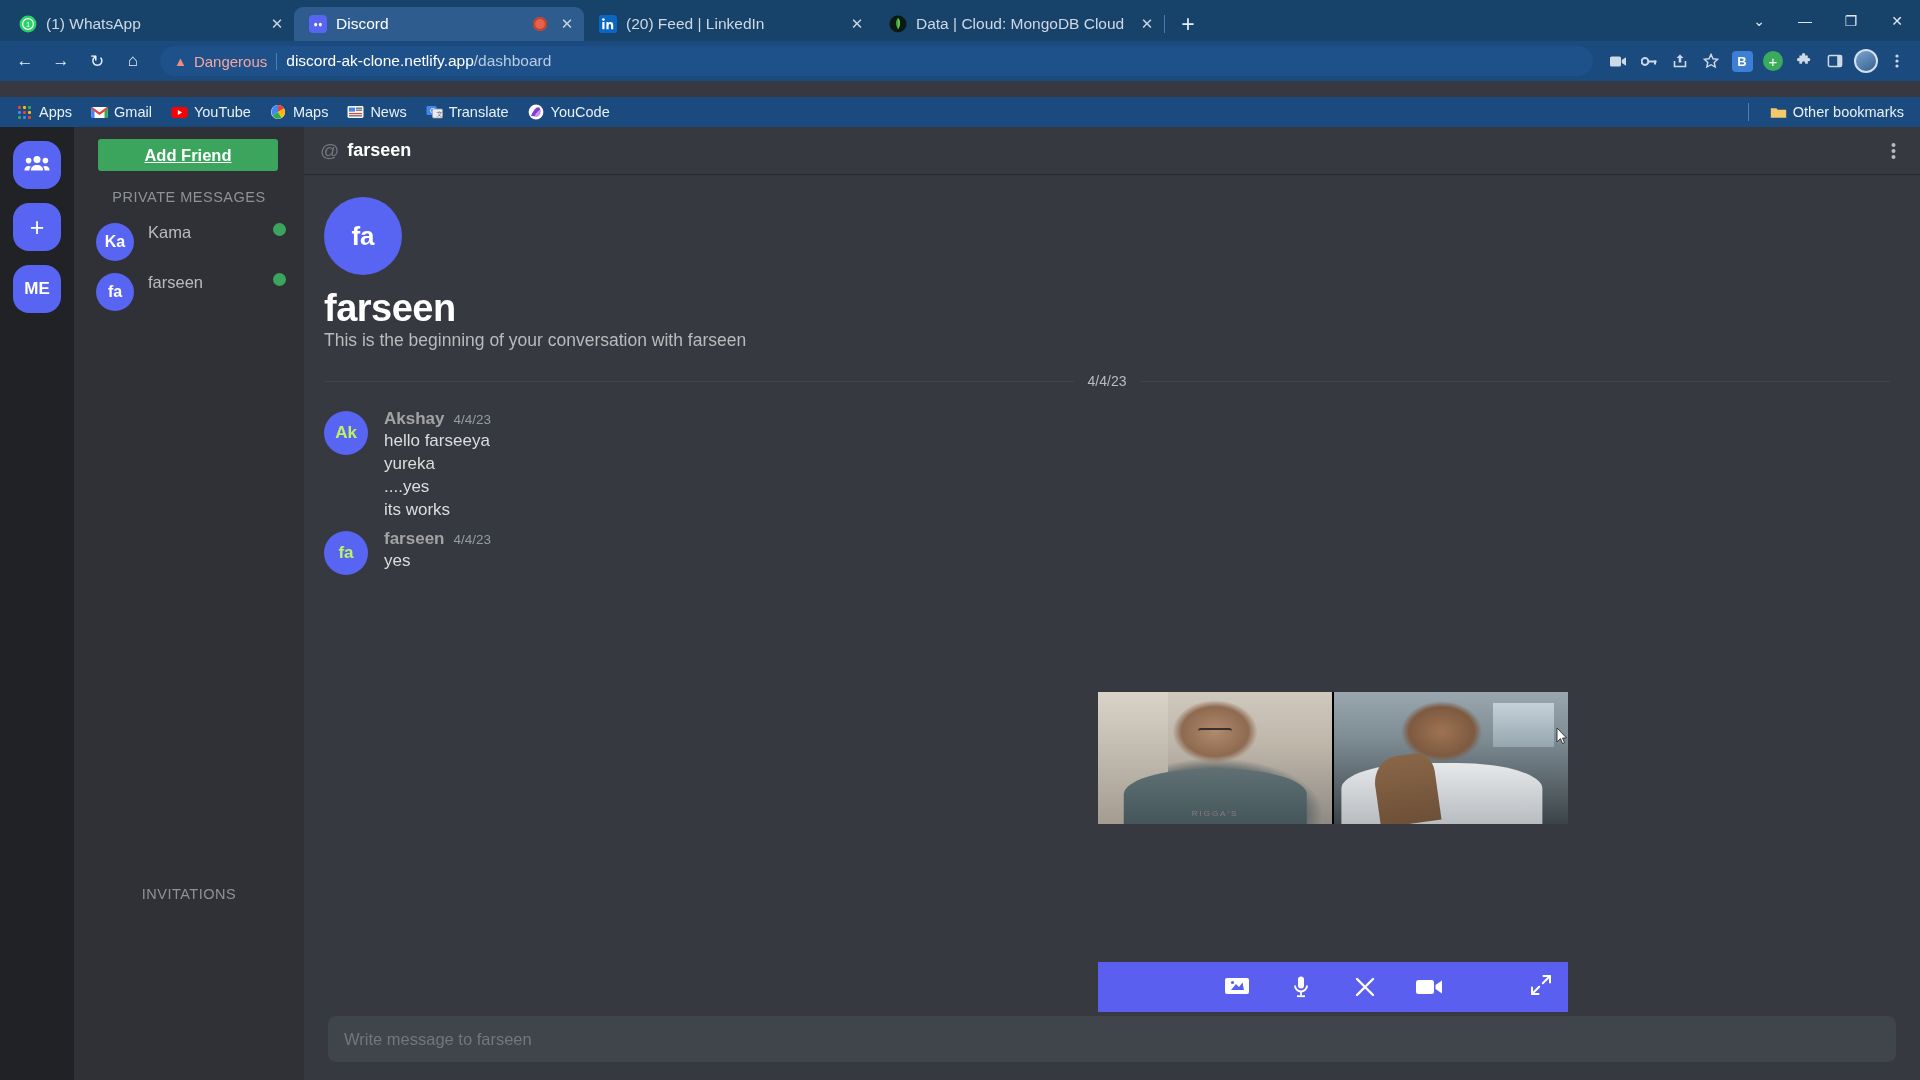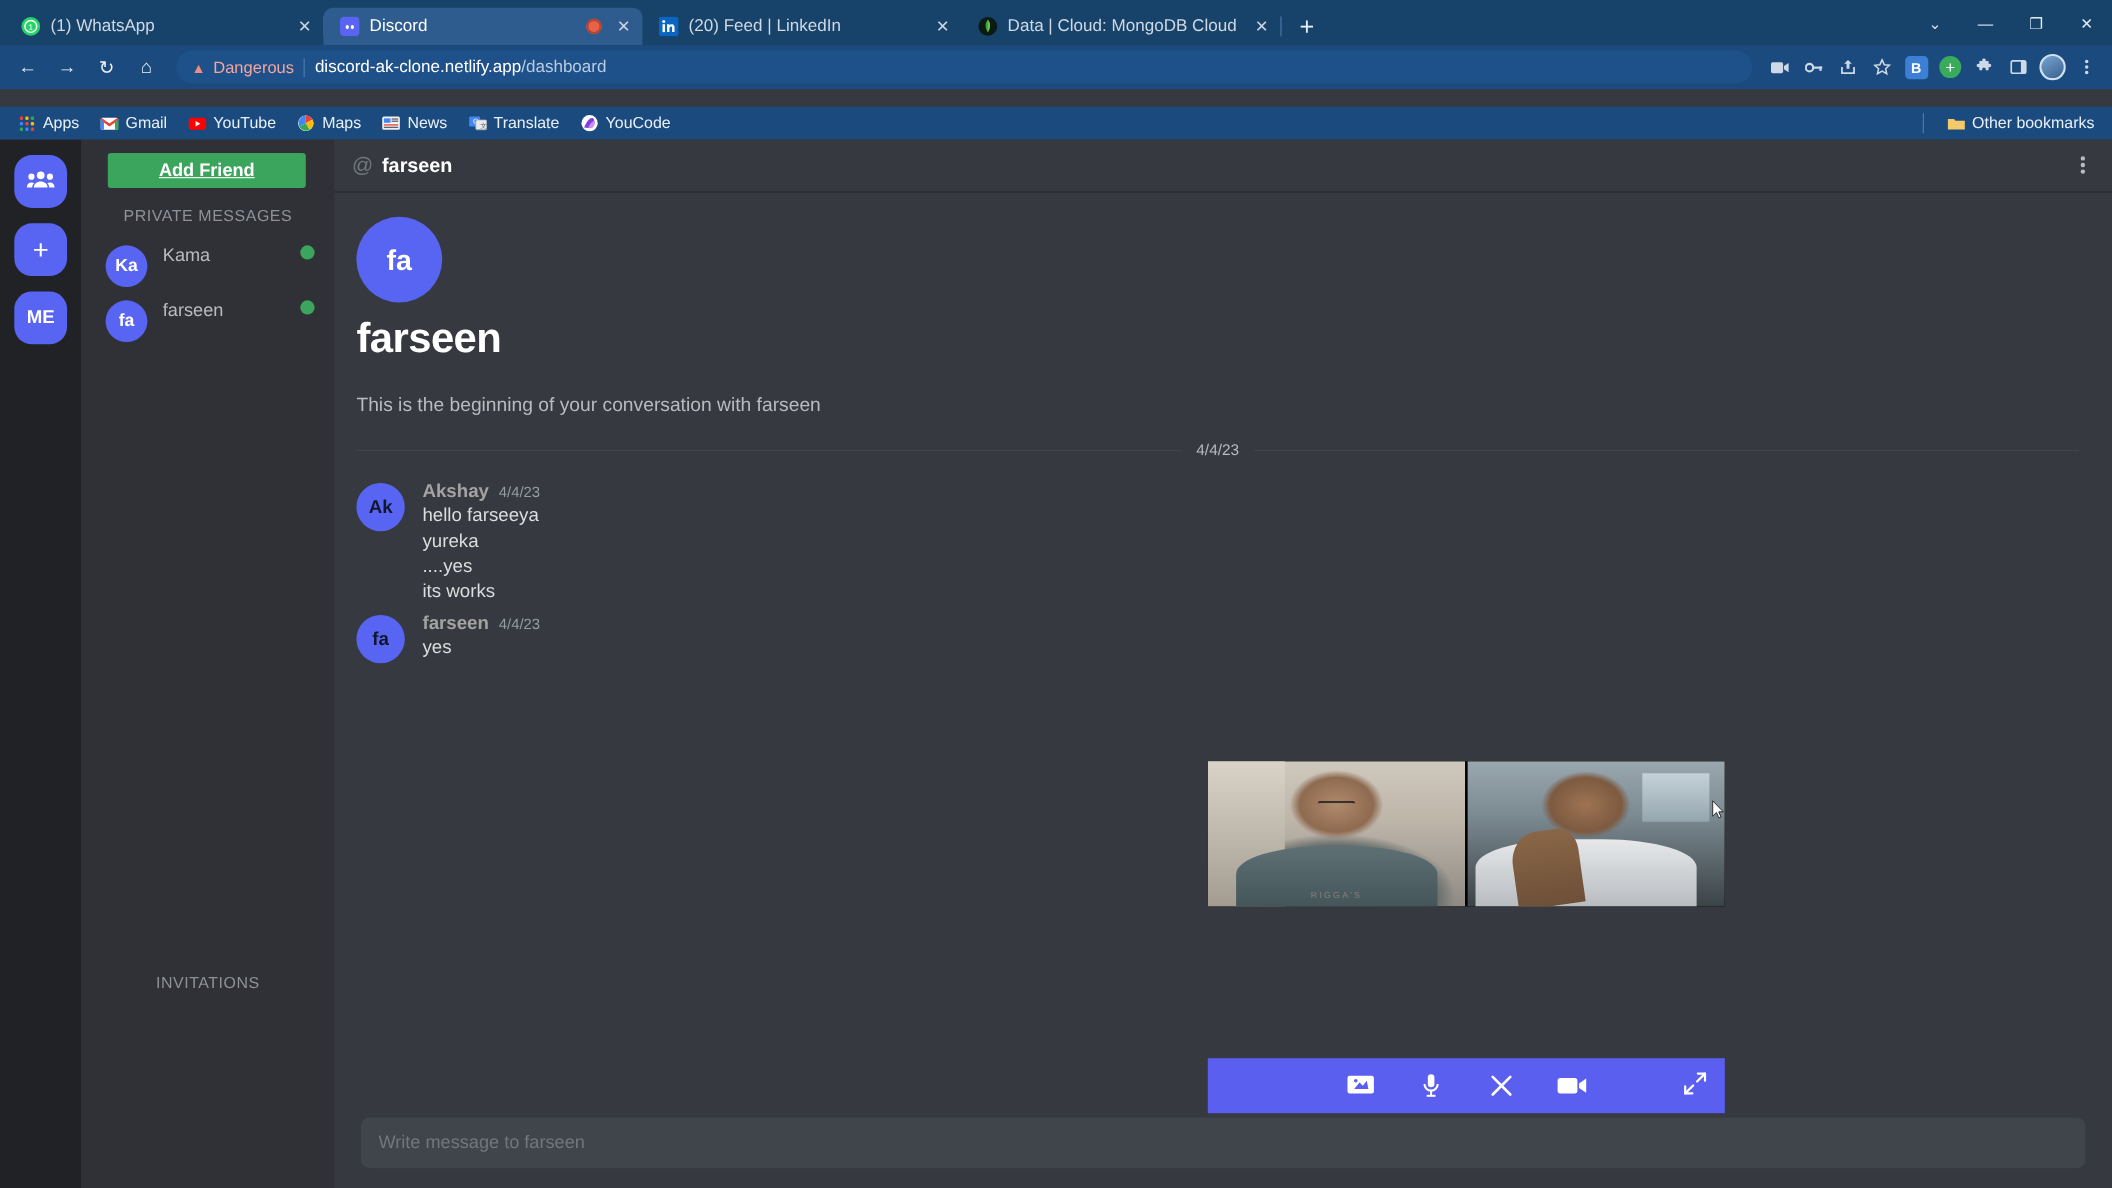--- a/index.html
+++ b/index.html
@@ -259,35 +259,35 @@
     width: 78px; height: 78px; border-radius: 50%;
     background: #5865f2; color: #fff;
     display: flex; align-items: center; justify-content: center;
     font-size: 26px; font-weight: bold;
     margin-bottom: 12px;
   }
   .intro-name {
     color: #ffffff; font-size: 38px; font-weight: bold;
     letter-spacing: -0.5px;
   }
-  .intro-sub { color: #b9bbbe; font-size: 17.5px; margin-top: 28px; }
+  .intro-sub { color: #b9bbbe; font-size: 17.5px; margin-top: 0; }
 
   .date-divider {
     display: flex; align-items: center;
     margin: 22px 0 14px 0;
     gap: 14px;
   }
   .date-divider .line { flex: 1 1 auto; height: 1px; background: #42454a; }
   .date-divider .dt { color: #b9bbbe; font-size: 14px; }
 
   .msg { display: flex; gap: 16px; padding: 6px 0 2px 0; }
   .msg .av {
     width: 44px; height: 44px; flex: 0 0 44px;
     border-radius: 50%; background: #5865f2;
-    color: #0f172a; font-size: 17px; font-weight: bold;
+    color: #bef264; font-size: 17px; font-weight: bold;
     display: flex; align-items: center; justify-content: center;
     margin-top: 2px;
   }
   .msg .body { flex: 1 1 auto; min-width: 0; }
   .msg .meta { display: flex; align-items: baseline; gap: 9px; }
   .msg .author { color: #a3a3a3; font-size: 17px; font-weight: bold; }
   .msg .ts { color: #949ba4; font-size: 13.5px; }
   .msg .line-txt { color: #dcddde; font-size: 17px; line-height: 22px; margin-top: 1px; }
 
   .composer {

